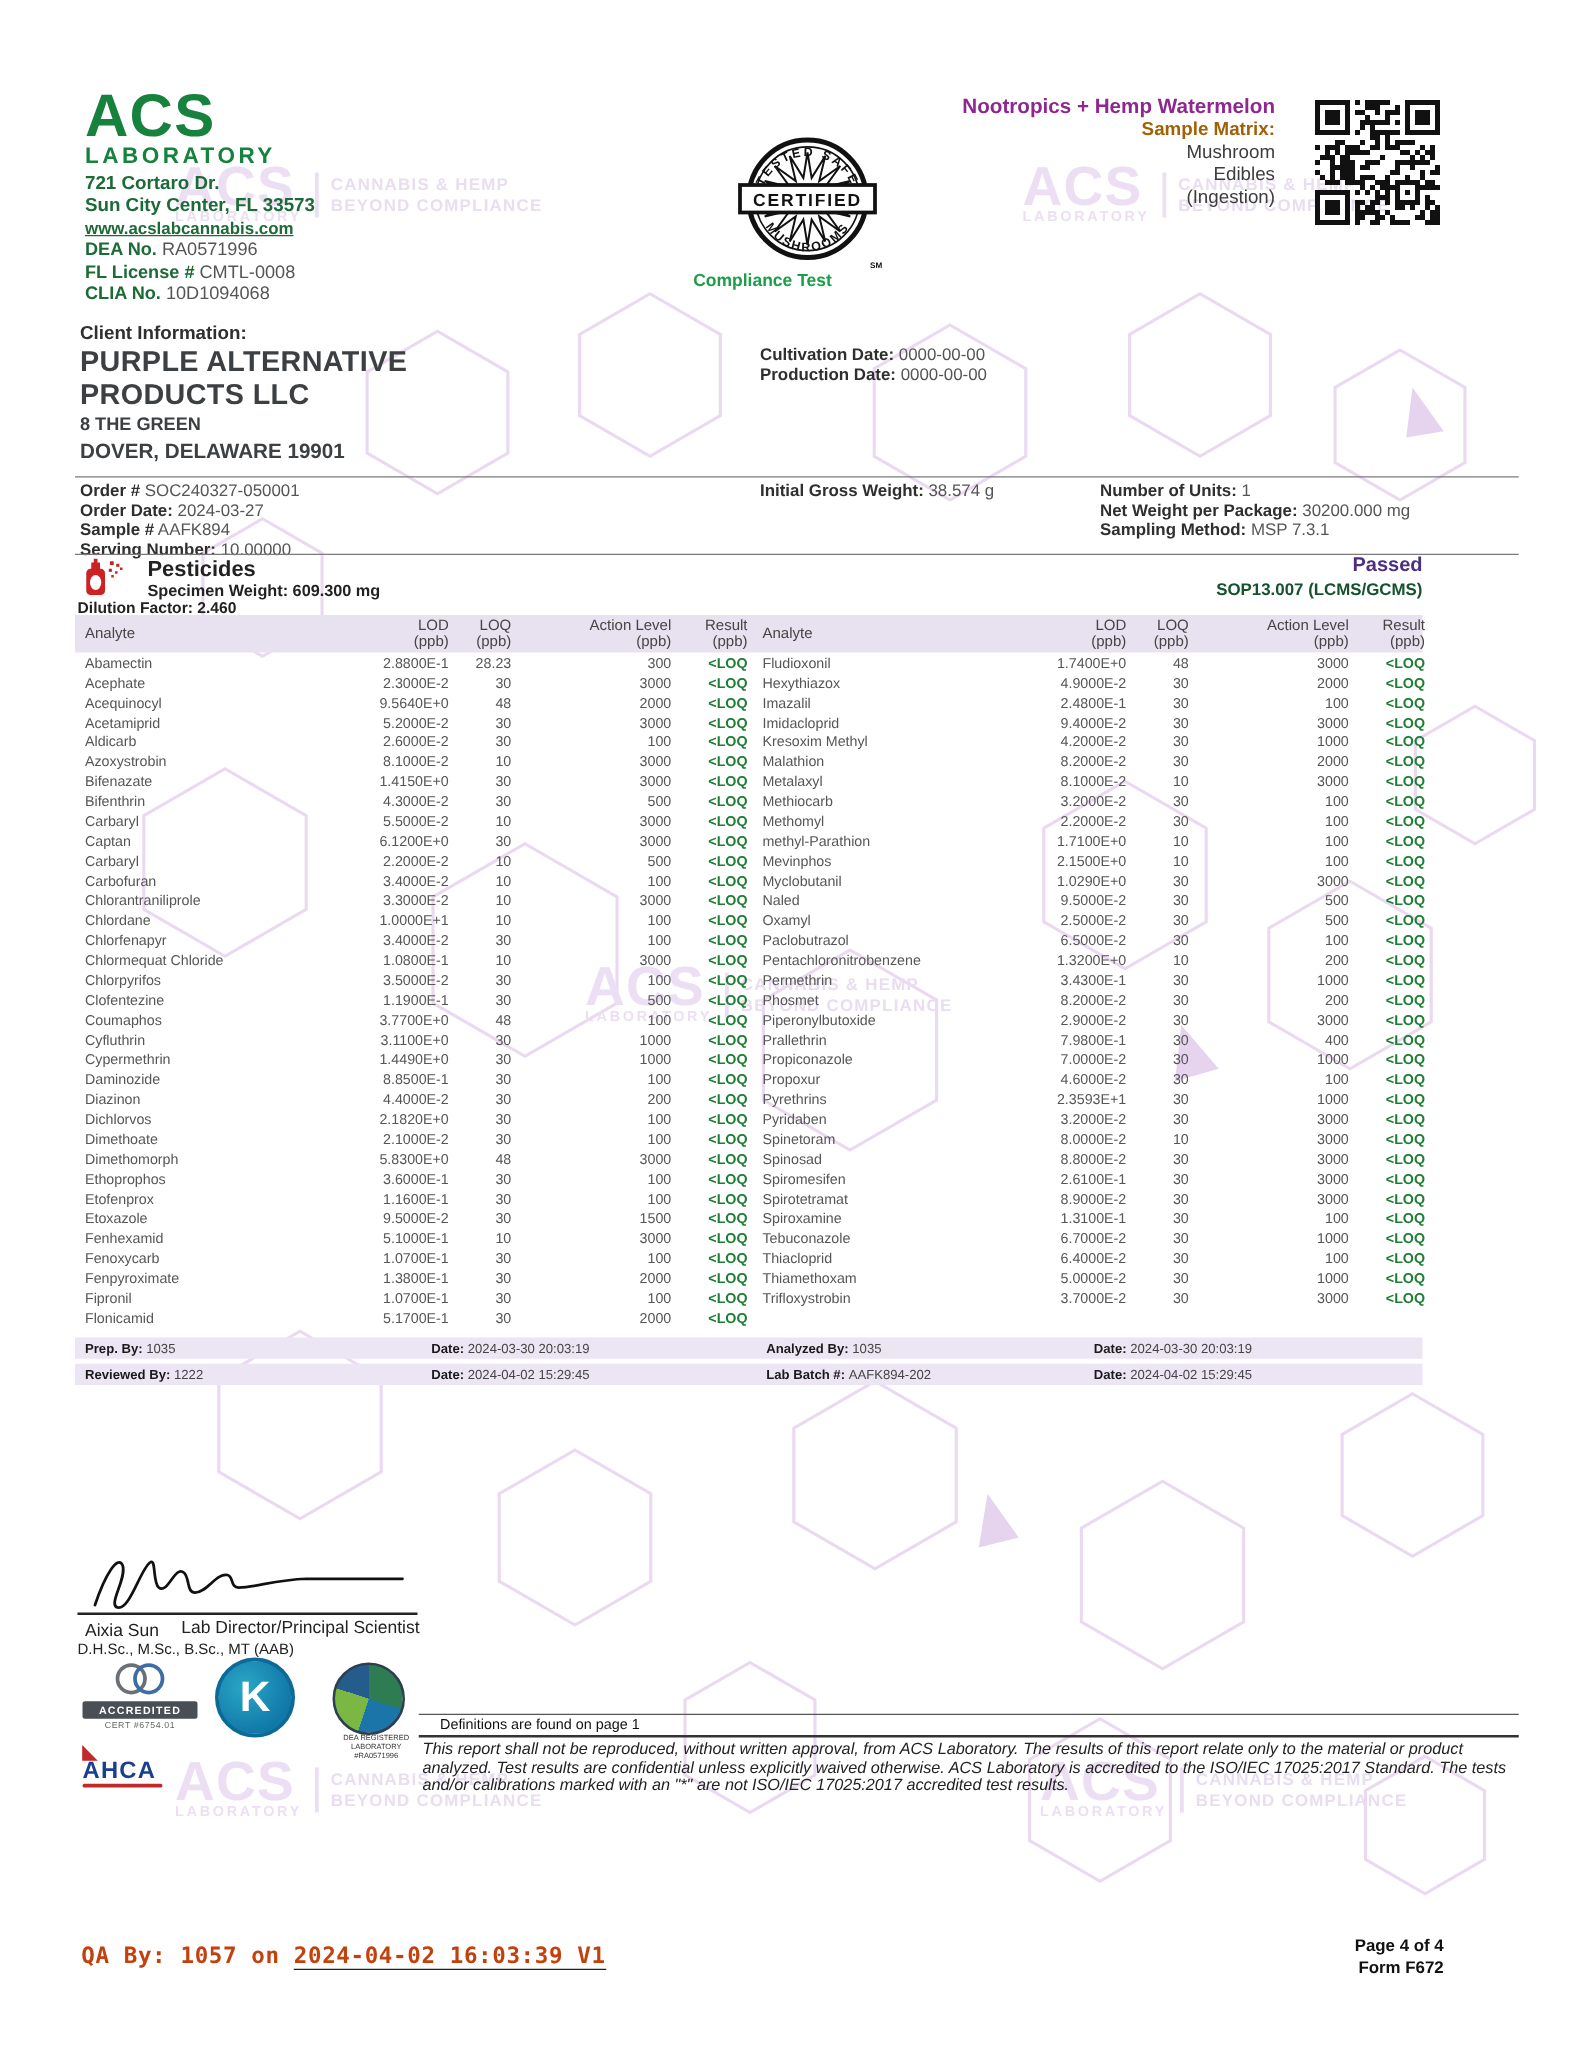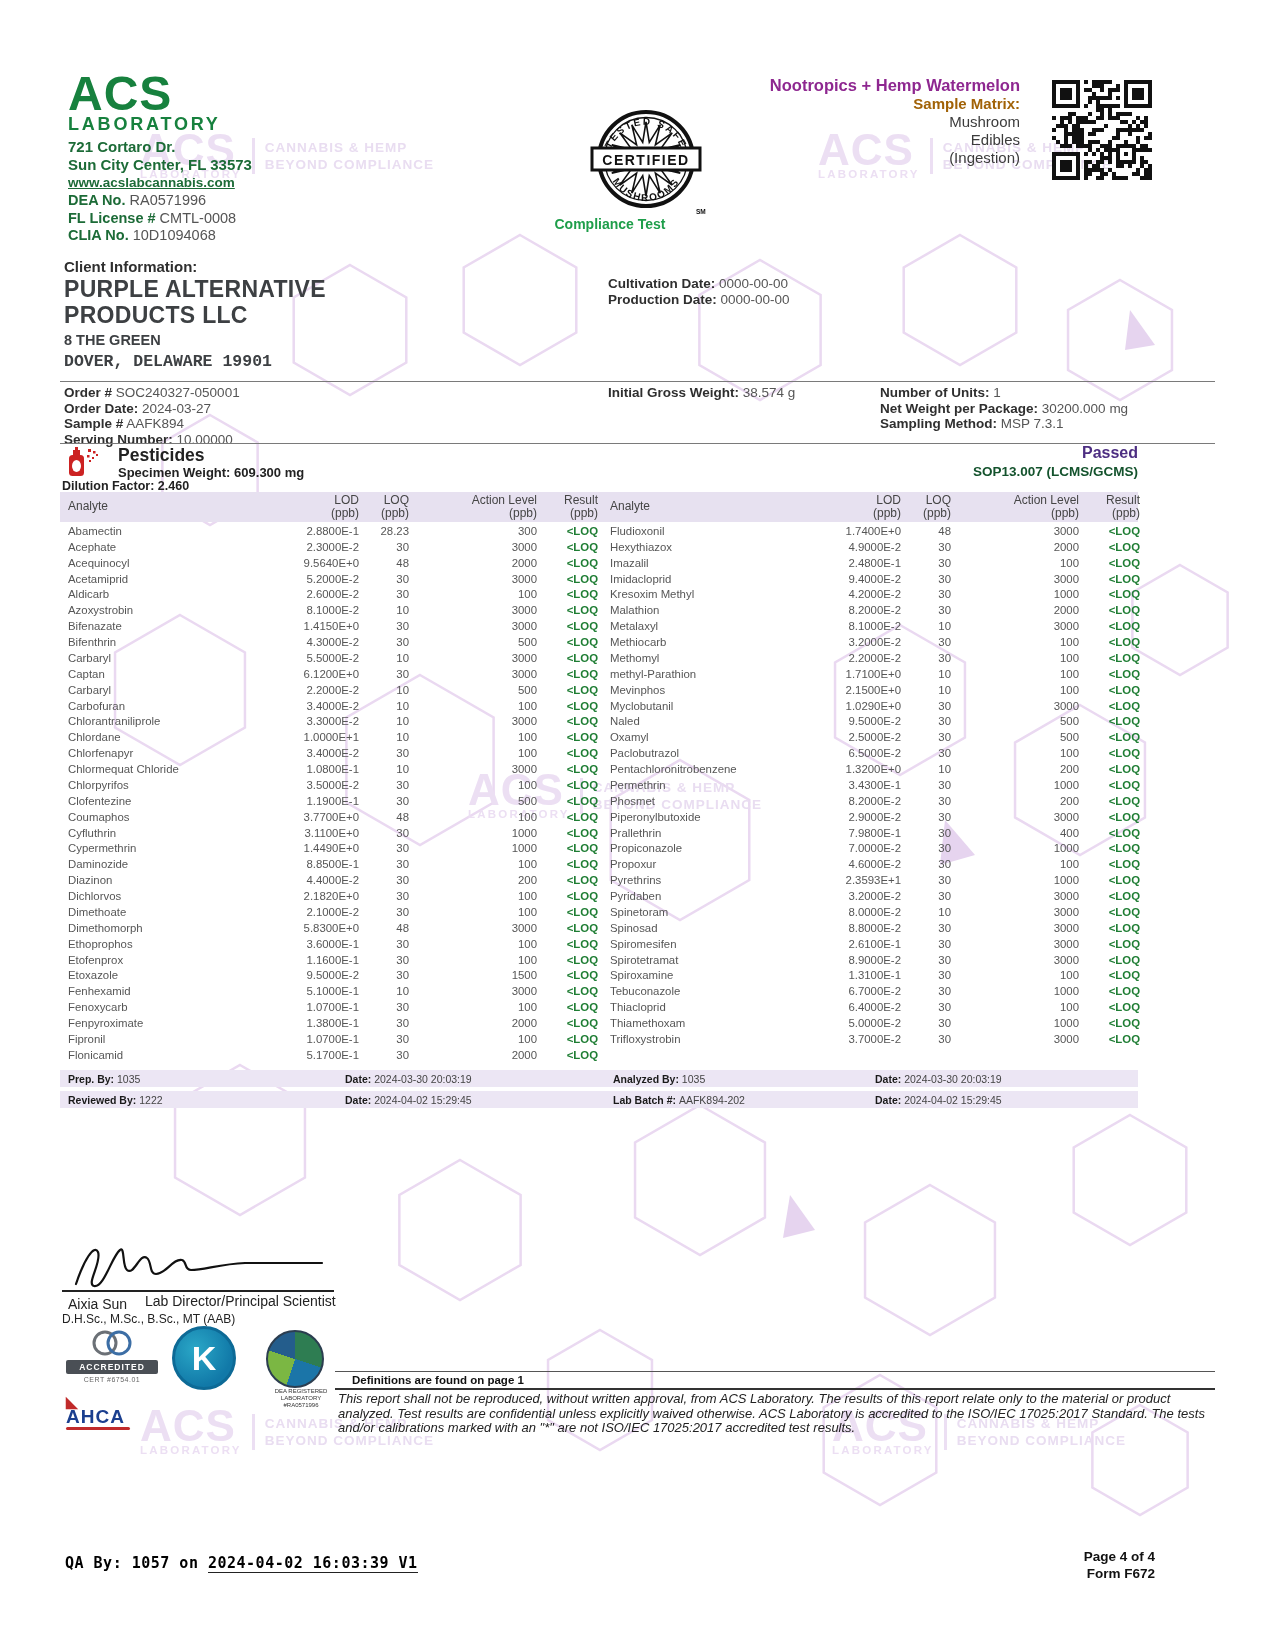--- a/index.html
+++ b/index.html
@@ -50,24 +50,24 @@
   .trow{display:flex;height:15.88px;font-size:11.4px;color:#565656;align-items:center;}
   .trow .res{color:var(--loq);font-weight:bold;}
   .strip{position:absolute;left:60px;width:1078px;height:17px;background:var(--lavrow);z-index:2;}
   .fcell{position:absolute;top:2.5px;font-size:10.5px;color:#444;white-space:nowrap;}
   .fcell b{color:#1a1a1a;}
   
   .sig-line{position:absolute;height:2px;background:#222;z-index:2;}
   .sig-name{font-size:14px;color:#222;}
   .sig-role{font-size:14px;color:#222;}
   .sig-cred{font-size:12px;color:#222;}
-  .def-head{font-size:11.5px;font-weight:bold;color:#111;padding-left:14px;}
+  .def-head{font-size:11.5px;font-weight:normal;color:#111;padding-left:14px;}
   .def-line{position:absolute;background:#555;z-index:2;}
   .disc{font-size:13px;font-style:italic;color:#222;line-height:14.5px;}
-  .qa{font-family:"DejaVu Sans Mono",monospace;font-size:15px;font-weight:bold;color:#000000;letter-spacing:0.5px;}
+  .qa{font-family:"DejaVu Sans Mono",monospace;font-size:18px;font-weight:bold;color:#c2410c;letter-spacing:0.5px;}
   .qa .ul{border-bottom:1.5px solid #222;}
   .pg{font-size:13.5px;font-weight:bold;color:#111;text-align:right;line-height:17px;}
   
   .wm{display:flex;align-items:center;gap:10px;color:var(--wm);z-index:1;}
   .wm-acs{font-size:44px;font-weight:bold;line-height:36px;letter-spacing:1px;}
   .wm-lab{font-size:11.5px;font-weight:bold;letter-spacing:2.2px;}
   .wm-bar{width:3px;height:36px;background:var(--wm);}
   .wm-tag{font-size:13.5px;font-weight:bold;letter-spacing:1px;line-height:17px;color:#e9ddf1;}
   .bg{position:absolute;left:0;top:0;z-index:0;}
   
@@ -439,21 +439,21 @@
 
   <div class="abs z2" style="left:300px;top:215px;width:620px;">
     <div class="title-sub">Compliance Test</div>
   </div>
 
   <div class="abs z2" style="left:64px;top:258px;">
     <div class="clabel">Client Information:</div>
     <div class="cname">PURPLE ALTERNATIVE</div>
     <div class="cname">PRODUCTS LLC</div>
     <div class="caddr" style="margin-top:3px;">8 THE GREEN</div>
-    <div class="caddr" style="font-size:16.5px;margin-top:2px;font-family:Liberation Mono, monospace;">DOVER, DELAWARE 19901</div>
+    <div class="caddr" style="font-size:16.5px;margin-top:2px;">DOVER, DELAWARE 19901</div>
   </div>
 
   <div class="abs z2" style="left:608px;top:276px;">
     <div class="kv"><b>Cultivation Date:</b> <span>0000-00-00</span></div>
     <div class="kv"><b>Production Date:</b> <span>0000-00-00</span></div>
   </div>
 
   <div class="rule" style="top:381px;"></div>
   <div class="abs z2" style="left:64px;top:385px;">
     <div class="kv"><b>Order #</b> <span>SOC240327-050001</span></div>

